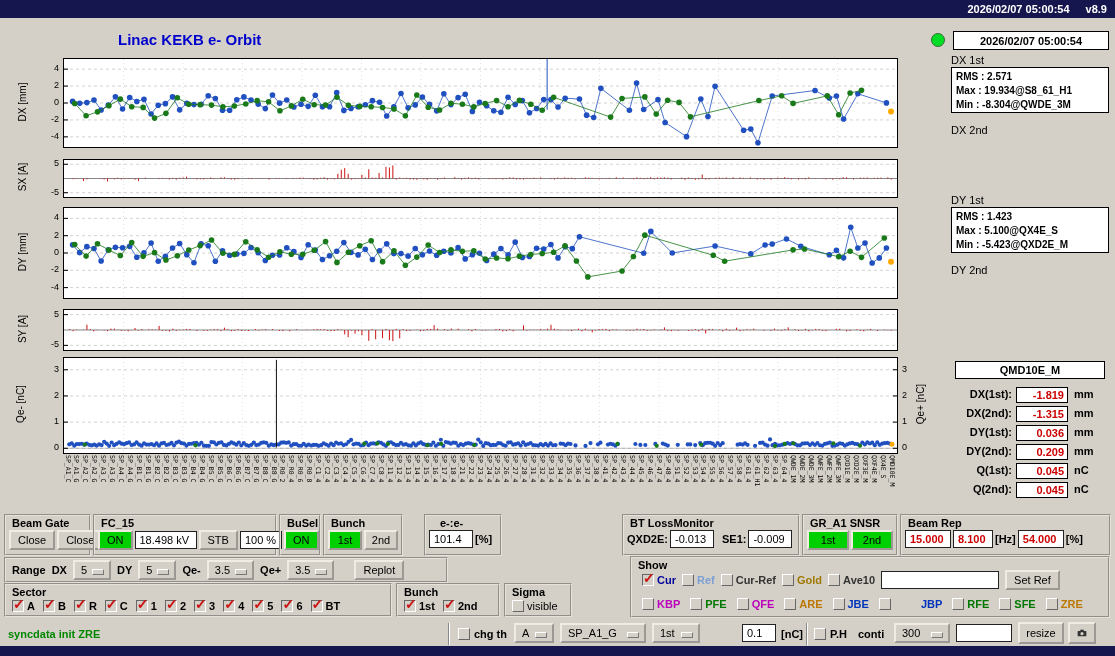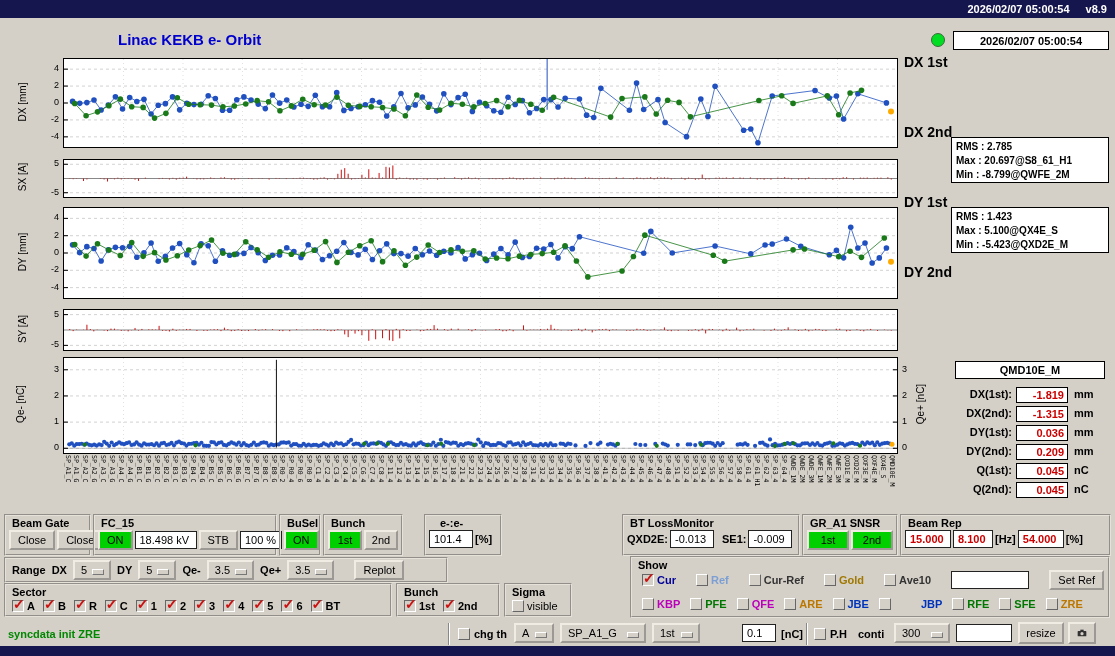--- a/index.html
+++ b/index.html
@@ -15,21 +15,21 @@
   .tick{position:absolute;font-size:9px;color:#000;}
   .ylab{position:absolute;transform:translate(-50%,-50%) rotate(-90deg);font-size:10px;white-space:nowrap;}
   #xlabels{position:absolute;left:63px;top:453px;width:833px;height:62px;overflow:visible;}
   .xlab{position:absolute;top:2px;writing-mode:vertical-rl;font-family:"DejaVu Sans Mono",monospace;
         font-size:6.5px;line-height:8px;color:#000;}
   
   .led{position:absolute;left:931px;top:33px;width:14px;height:14px;border-radius:50%;
        background:#00dd22;border:1px solid #3a6a3a;box-sizing:border-box;}
   .datebox{position:absolute;left:953px;top:31px;width:156px;height:19px;background:#fff;border:1px solid #000;
            font-size:11px;font-weight:bold;display:flex;align-items:center;justify-content:center;box-sizing:border-box;}
-  .statlabel{position:absolute;left:904px;font-size:14px;font-weight:bold;}
+  .statlabel{position:absolute;left:951px;font-size:11px;font-weight:normal;}
   .statbox{position:absolute;left:951px;width:158px;height:46px;background:#fff;border:1px solid #000;
            font-size:10px;font-weight:bold;padding:2px 4px;line-height:14px;box-sizing:border-box;white-space:nowrap;}
   .qmd-title{position:absolute;left:955px;top:361px;width:150px;height:18px;background:#fff;border:1px solid #000;
              font-size:11px;font-weight:bold;display:flex;align-items:center;justify-content:center;box-sizing:border-box;}
   .qmd-label{position:absolute;left:948px;width:64px;text-align:right;font-size:11px;font-weight:bold;}
   .qmd-val{position:absolute;left:1016px;width:52px;height:16px;background:#fff;border:1px solid #000;
            color:#cc0000;font-weight:bold;font-size:11px;text-align:right;padding:0 3px;box-sizing:border-box;line-height:14px;}
   .qmd-unit{position:absolute;left:1074px;font-size:11px;font-weight:bold;}
   
   .group{position:absolute;border:2px groove #e6e2da;box-sizing:border-box;}
@@ -1335,26 +1335,26 @@
       <span class="xlab" style="left: 797.7px;">QXF3E_M</span>
       <span class="xlab" style="left: 806.6px;">QXF4E_M</span>
       <span class="xlab" style="left: 815.6px;">QX4E_S</span>
       <span class="xlab" style="left: 824.5px;">QMD10E_M</span>
     </div>
 
   <div class="led"></div>
   <div class="datebox">2026/02/07 05:00:54</div>
 
   <span class="statlabel" style="top:54px">DX 1st</span>
+  <div class="statbox" style="top:67px">
+    <div>RMS : 2.571</div>
+    <div>Max : 19.934@S8_61_H1</div>
+    <div>Min : -8.304@QWDE_3M</div>
+  </div>
   <span class="statlabel" style="top:124px">DX 2nd</span>
-  <div class="statbox" style="top:137px">
-    <div>RMS : 2.785</div>
-    <div>Max : 20.697@S8_61_H1</div>
-    <div>Min : -8.799@QWFE_2M</div>
-  </div>
   <span class="statlabel" style="top:194px">DY 1st</span>
   <div class="statbox" style="top:207px">
     <div>RMS : 1.423</div>
     <div>Max : 5.100@QX4E_S</div>
     <div>Min : -5.423@QXD2E_M</div>
   </div>
   <span class="statlabel" style="top:264px">DY 2nd</span>
 
   <div class="qmd-title">QMD10E_M</div>
   <span class="qmd-label" style="top:388px">DX(1st):</span>
@@ -1449,21 +1449,21 @@
       <span class="lbl">Qe-</span>
       <span class="dd">3.5</span>
       <span class="lbl">Qe+</span>
       <span class="dd">3.5</span>
       <button class="btn" style="margin-left:14px">Replot</button>
     </div>
   </div>
 
   <div class="group" style="left:630px;top:556px;width:480px;height:62px">
     <span class="group-label">Show</span>
-    <div style="position:absolute;left:10px;top:12px;display:flex;align-items:center;gap:20px;width:462px;">
+    <div style="position:absolute;left:10px;top:12px;display:flex;align-items:center;gap:6px;width:462px;">
       <span class="cbitem">
         <span class="cb checked"></span>
         <span class="cblab" style="color: rgb(0, 0, 153);">Cur</span>
       </span>
       <span class="cbitem">
         <span class="cb"></span>
         <span class="cblab" style="color: rgb(123, 159, 212);">Ref</span>
       </span>
       <span class="cbitem">
         <span class="cb"></span>

